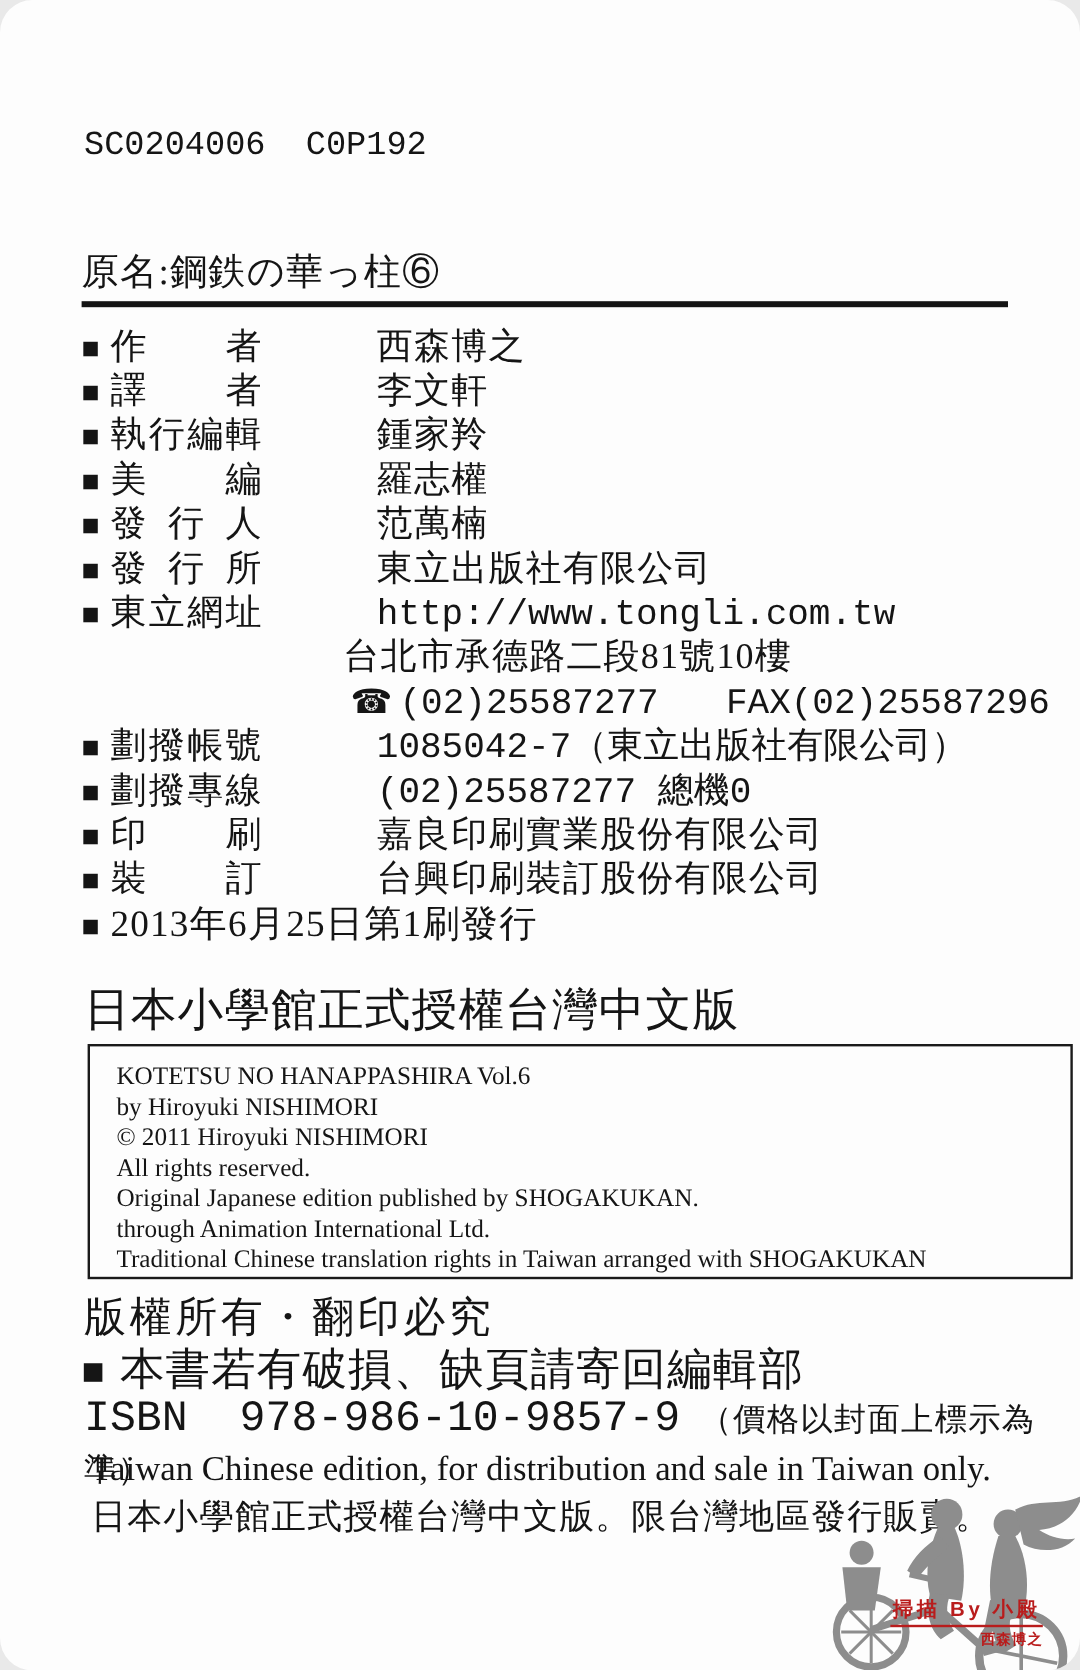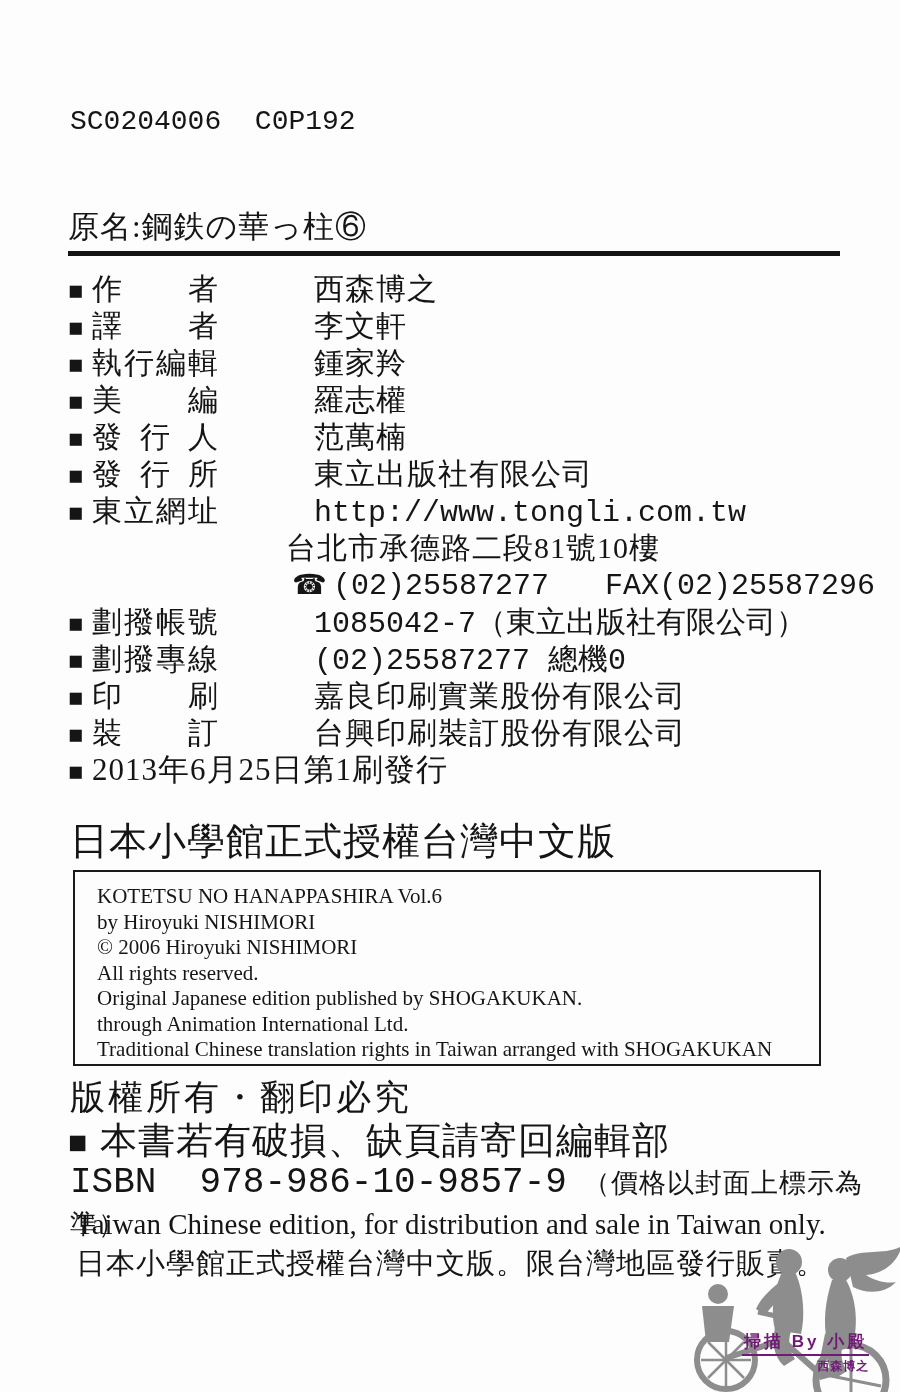--- a/index.html
+++ b/index.html
@@ -5,21 +5,21 @@
   :root{
     --ink:#151515;
     --serif:"Liberation Serif","DejaVu Serif",serif;
     --mono:"Liberation Mono","DejaVu Sans Mono",monospace;
     --sans:"Liberation Sans","DejaVu Sans",sans-serif;
   }
   html,body{margin:0;padding:0;}
   body{width:900px;height:1392px;background:#e9e9e9;}
   .page{
     position:relative;width:900px;height:1392px;background:#fdfdfd;
-    overflow:hidden;color:var(--ink);font-family:var(--serif);
+    overflow:hidden;color:var(--ink);font-family:var(--serif);border-radius:27px;
   }
   [data-bind]{white-space:pre-wrap;}
 
   .product-code{position:absolute;left:70px;top:106px;font-family:var(--mono);
     font-size:28px;letter-spacing:0px;}
   .book-title{position:absolute;left:64px;top:134px;margin:0;font-size:55px;
     font-weight:700;letter-spacing:1px;}
   .orig-title{position:absolute;left:68px;top:206px;font-size:31px;letter-spacing:1px;}
   .rule{position:absolute;left:68px;top:251px;width:772px;height:5px;background:#141414;}
 
@@ -32,21 +32,21 @@
   .mono{font-family:var(--mono);letter-spacing:0;}
   .cont{padding-left:218px;text-align:center;}
   .phone-row{padding-left:224px;}
   .phone-icon{font-family:"DejaVu Sans",sans-serif;font-size:28px;margin-right:6px;}
   .fax{margin-left:56px;}
   .date-row{font-size:31px;}
 
   .license-heading{position:absolute;left:70px;top:816px;font-size:38px;
     font-weight:400;letter-spacing:1px;margin:0;}
 
-  .copybox{position:absolute;left:73px;top:870px;width:748px;height:196px;
+  .copybox{position:absolute;left:73px;top:870px;width:821px;height:196px;
     border:2px solid #1a1a1a;box-sizing:border-box;padding:12px 10px 0 22px;}
   .copybox .bline{font-size:21px;line-height:25.5px;font-family:var(--serif);}
 
   .rights-line{position:absolute;left:70px;top:1074px;font-size:35px;letter-spacing:3px;}
   .damage-line{position:absolute;left:68px;top:1116px;font-size:37px;display:flex;
     align-items:baseline;letter-spacing:1px;}
   .damage-line .bullet{width:32px;flex:0 0 32px;font-size:32px;}
   .isbn-line{position:absolute;left:70px;top:1162px;font-size:36px;font-family:var(--mono);}
   .isbn-note{font-family:var(--serif);font-size:27px;margin-left:16px;letter-spacing:1px;}
   .dist-en{position:absolute;left:76px;top:1208px;font-size:29px;font-family:var(--serif);}
@@ -136,21 +136,21 @@
       <span class="bullet" data-bind="icons.bullet">■</span>
       <span class="cvalue" data-bind="issue_date">2013年6月25日第1刷發行</span>
     </div>
   </div>
 
   <h2 class="license-heading" data-bind="license_heading">日本小學館正式授權台灣中文版</h2>
 
   <div class="copybox">
     <div class="bline" data-bind="copyright_box.lines.0">KOTETSU NO HANAPPASHIRA Vol.6</div>
     <div class="bline" data-bind="copyright_box.lines.1">by Hiroyuki NISHIMORI</div>
-    <div class="bline" data-bind="copyright_box.lines.2">© 2006 Hiroyuki NISHIMORI</div>
+    <div class="bline" data-bind="copyright_box.lines.2">© 2011 Hiroyuki NISHIMORI</div>
     <div class="bline" data-bind="copyright_box.lines.3">All rights reserved.</div>
     <div class="bline" data-bind="copyright_box.lines.4">Original Japanese edition published by SHOGAKUKAN.</div>
     <div class="bline" data-bind="copyright_box.lines.6">through Animation International Ltd.</div>
     <div class="bline" data-bind="copyright_box.lines.5">Traditional Chinese translation rights in Taiwan arranged with SHOGAKUKAN</div>
   </div>
 
   <div class="rights-line" data-bind="footer.rights_notice">版權所有・翻印必究</div>
 
   <div class="damage-line">
     <span class="bullet" data-bind="icons.bullet">■</span>
@@ -185,18 +185,18 @@
       <path d="M95,56 C83,64 73,74 68,85 L77,91 C86,79 96,71 103,65 Z"></path>
       <path d="M87,104 C83,120 87,134 96,142 L107,135 C100,125 100,113 104,105 Z"></path>
       <circle cx="152" cy="46" r="12"></circle>
       <path d="M158,34 C176,24 196,32 214,22 C208,42 192,50 178,51 C187,57 199,60 208,58 C197,70 178,70 165,63 Z"></path>
       <path d="M144,56 C137,78 135,98 139,118 L165,120 C171,96 167,72 158,56 Z"></path>
       <path d="M141,116 C137,130 139,144 148,154 L159,147 C152,137 152,125 157,117 Z"></path>
       <path d="M128,146 l22,-4 4,8 -22,6 z"></path>
     </g>
   </svg>
 
-  <div class="watermark" style="color:#701a75;">
+  <div class="watermark" style="color:#b91c1c;">
     <div class="wm-line1" data-bind="watermark.scan_credit">掃描 By 小殿</div>
     <div class="wm-line2" data-bind="watermark.group_name">西森博之</div>
   </div>
 
 </div>
 
 </body></html>

